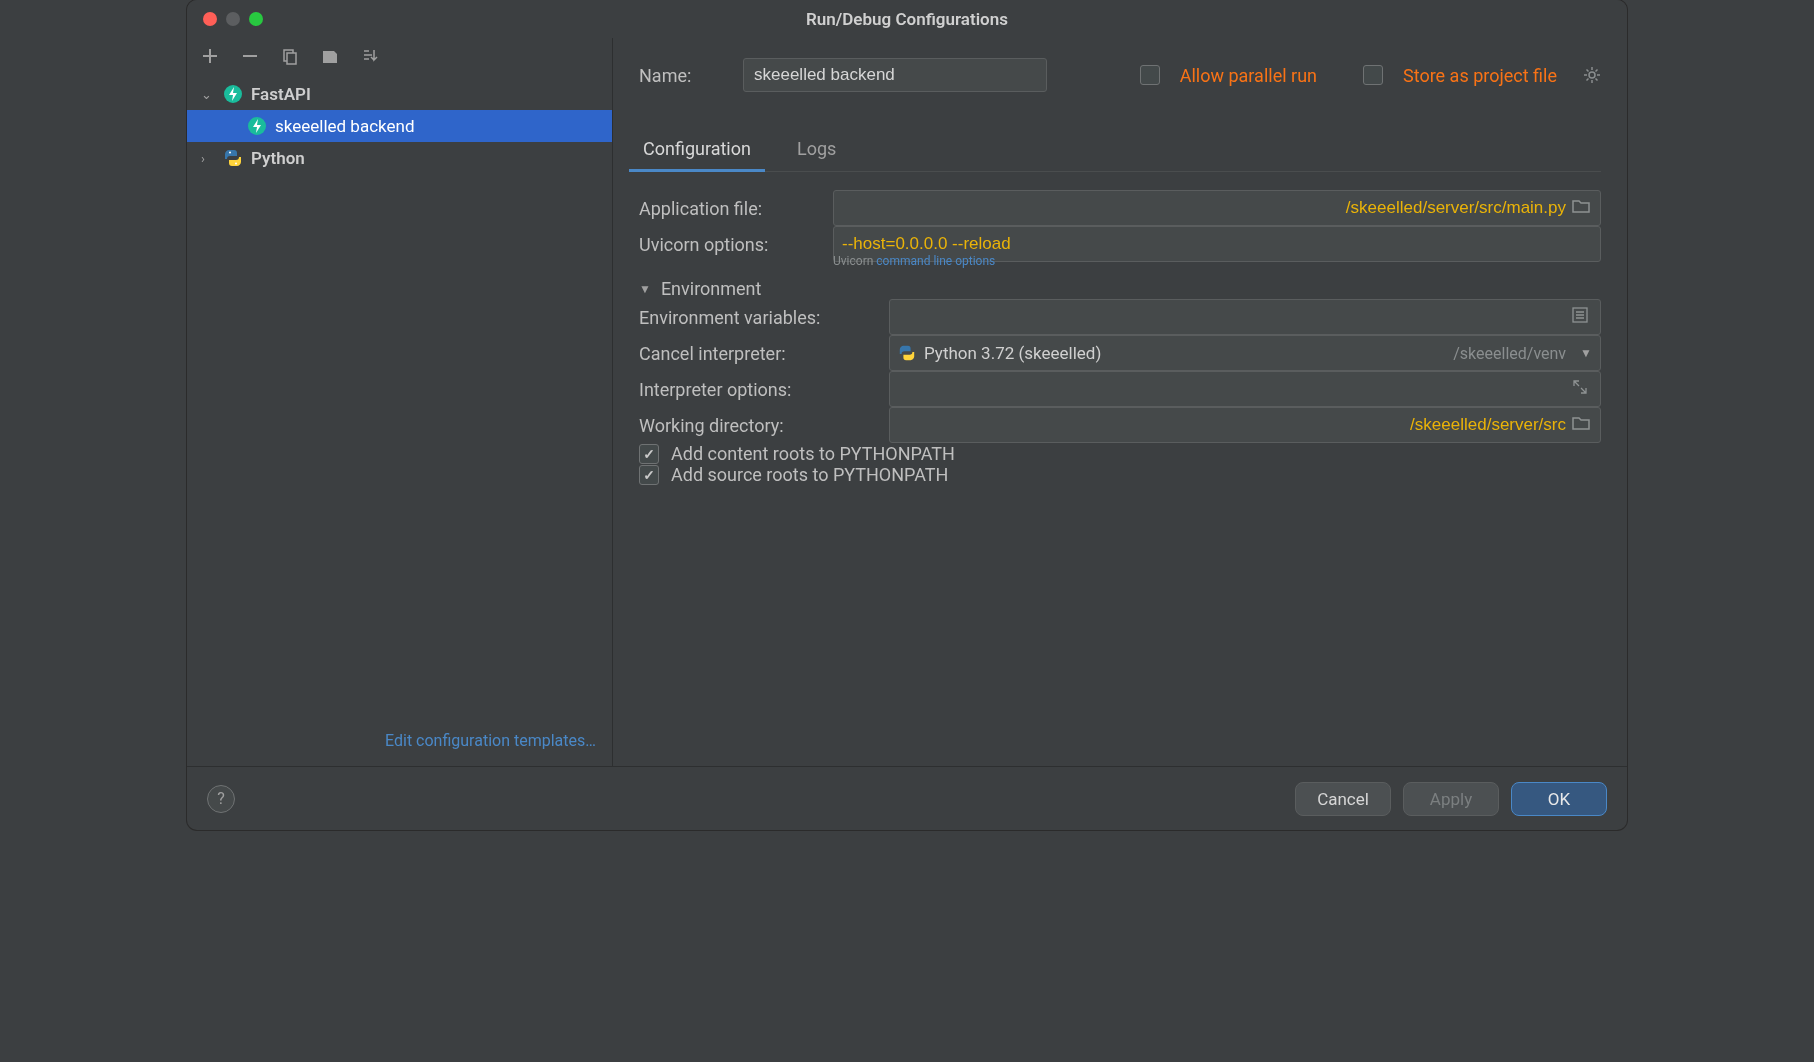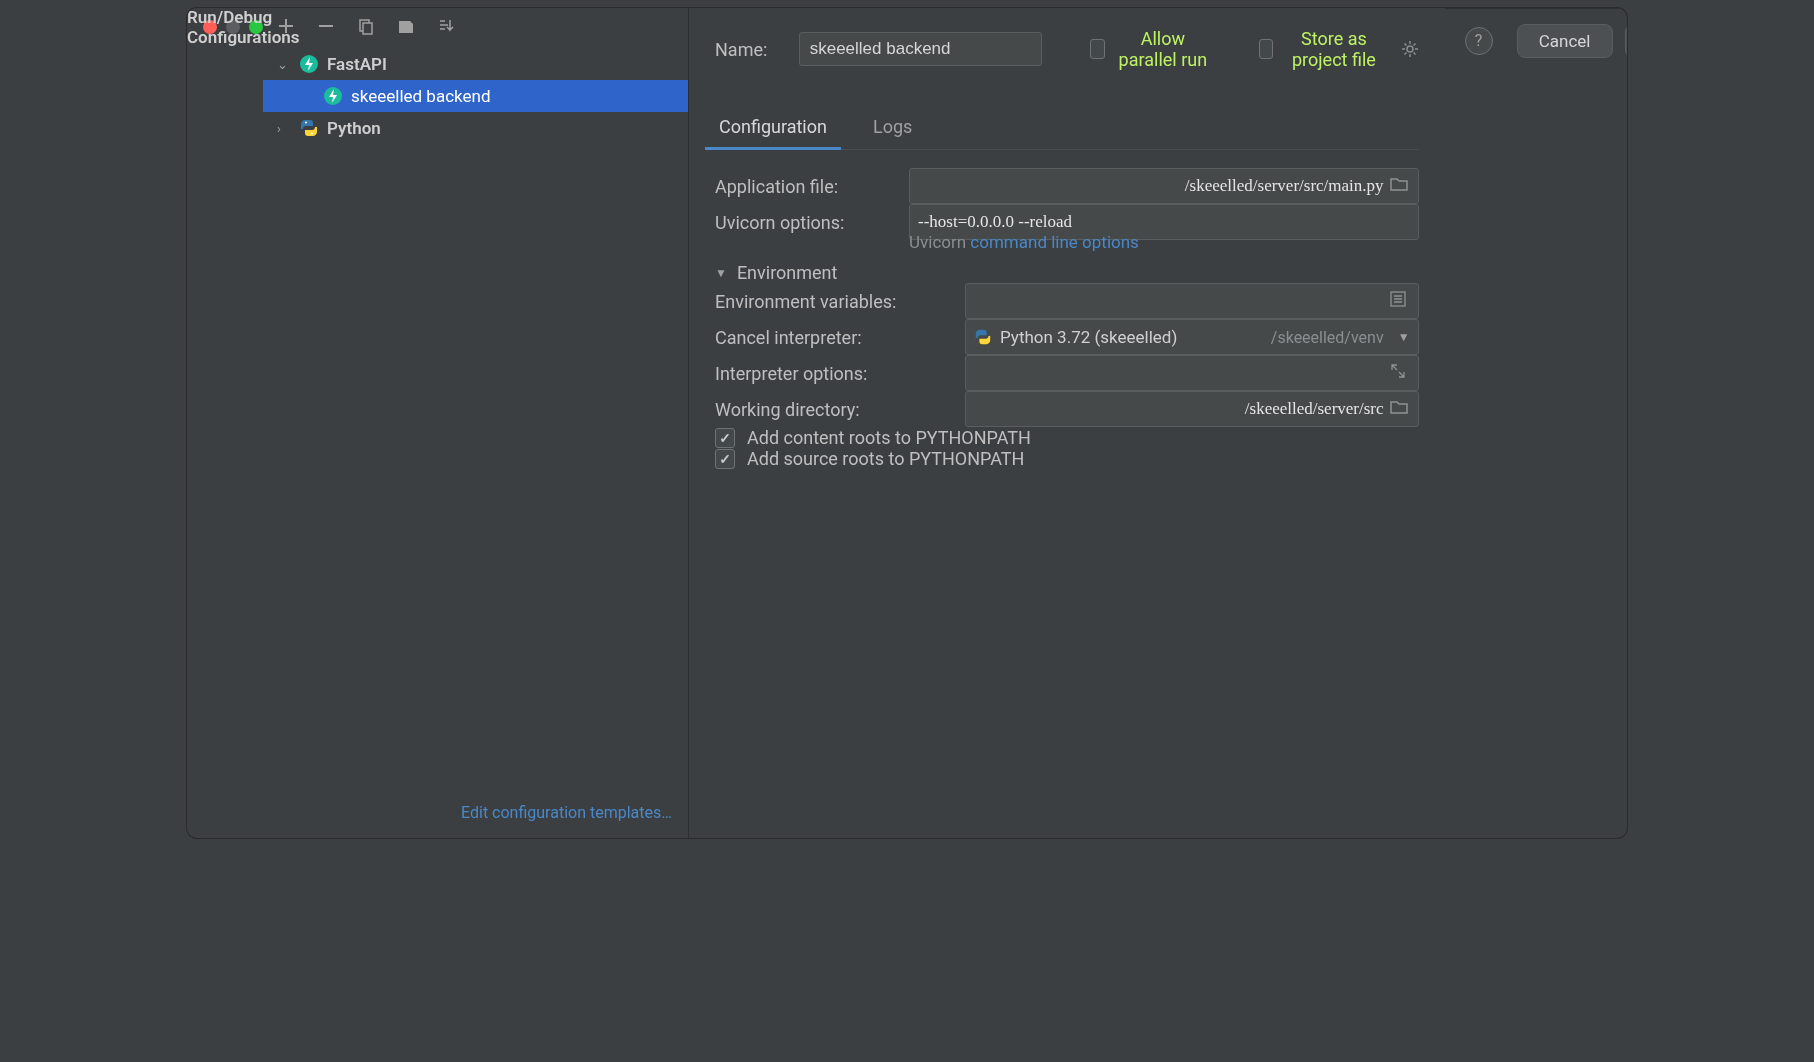--- a/index.html
+++ b/index.html
@@ -7,25 +7,25 @@
   body {
     font-family: -apple-system, BlinkMacSystemFont, "Segoe UI", Roboto, Helvetica, Arial, sans-serif;
     background: #3c3f41;
     color: #bbbbbb;
     font-size: 16px;
     overflow: hidden;
   }
   .window {
     width: 1440px;
     height: 830px;
-    margin: 8px auto;
+    margin: 0 auto;
     background: #3c3f41;
     border-radius: 10px;
     display: flex;
-    flex-direction: row;
+    flex-direction: column;
     overflow: hidden;
     box-shadow: 0 0 0 1px #2b2b2b;
   }
   .titlebar {
     height: 38px;
     display: flex;
     align-items: center;
     position: relative;
     background: #3c3f41;
   }
@@ -123,22 +123,22 @@
     height: 34px;
     padding: 0 10px;
     font-size: 17px;
     border-radius: 3px;
   }
   .name-input { width: 304px; }
   .spacer { flex: 1; }
   .checkbox-wrap {
     display: flex;
     align-items: center;
-    gap: 8px;
-    color: #bef264;
+    gap: 20px;
+    color: #f97316;
     font-size: 18px;
     cursor: pointer;
     text-align: center;
   }
   .checkbox {
     width: 20px; height: 20px;
     border: 1px solid #6f7273;
     border-radius: 3px;
     background: #43494a;
     display: flex; align-items: center; justify-content: center;
@@ -195,32 +195,31 @@
     border: 1px solid #5a5d5e;
     border-radius: 3px;
     height: 36px;
     padding: 0 8px;
     min-width: 0;
   }
   .form-input {
     flex: 1;
     background: transparent;
     border: none;
-    color: #e5e5e5;
+    color: #eab308;
     font-size: 17px;
     outline: none;
     min-width: 0;
-    font-family: Liberation Serif, serif;
   }
   .form-input.right { text-align: right; }
   .inline-icon { width: 20px; height: 20px; color: #8e9293; flex-shrink: 0; margin-left: 6px; }
   .hint {
     margin-left: 194px;
     color: #8a8e8f;
-    font-size: 17px;
+    font-size: 12px;
     margin-top: -8px;
   }
   .section-head {
     display: flex;
     align-items: center;
     gap: 10px;
     margin-top: 10px;
     color: #bfbfbf;
     font-size: 18px;
     cursor: pointer;

